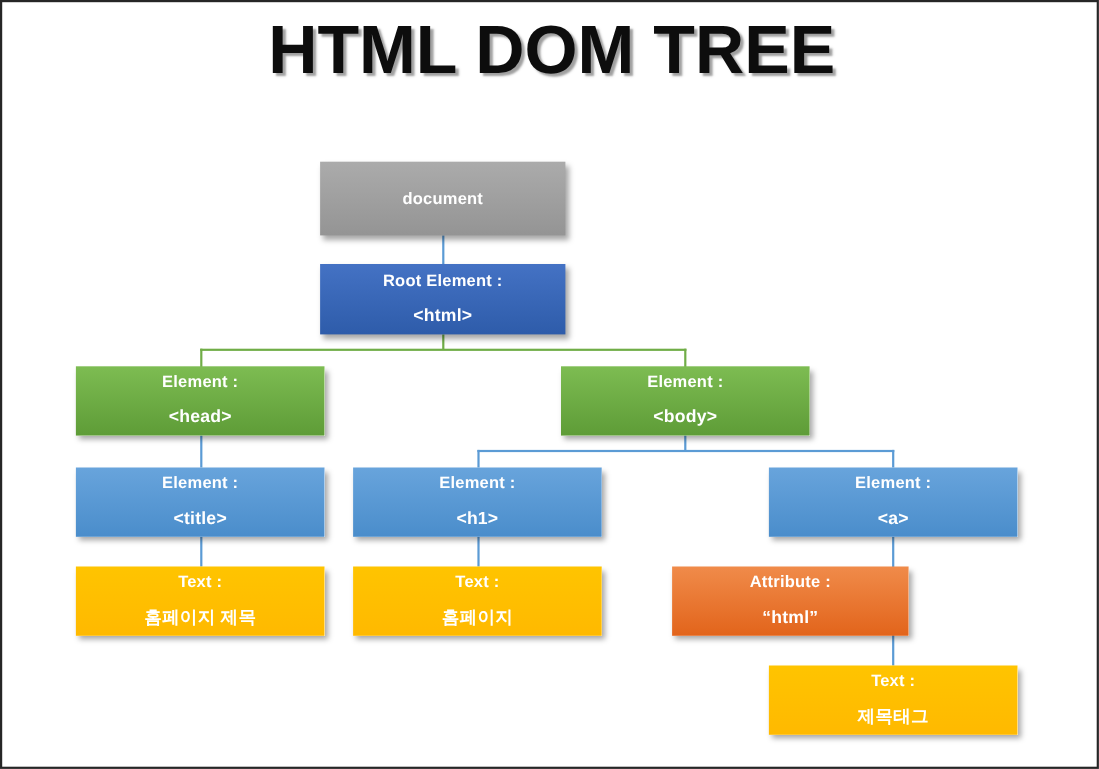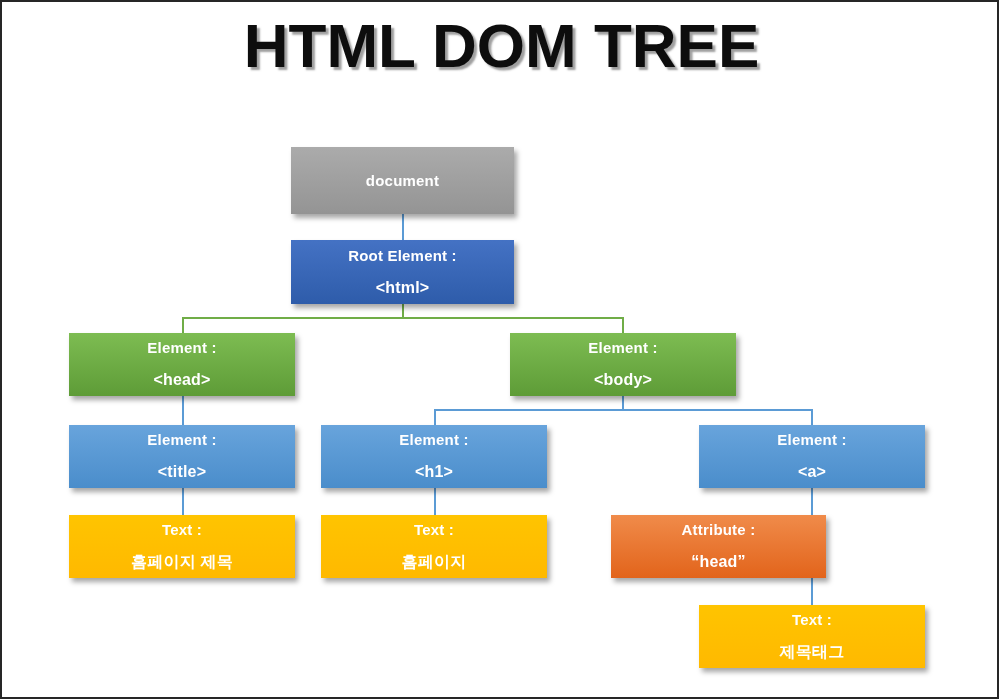--- a/index.html
+++ b/index.html
@@ -144,21 +144,21 @@
     <div class="l2">홈페이지 제목</div>
   </div>
 
   <div class="node c-yellow" style="left:319px; top:513px; width:226px; height:63px;">
     <div class="l1">Text :</div>
     <div class="l2">홈페이지</div>
   </div>
 
   <div class="node c-orange" style="left:570px; top:513px; width:215px; height:63px;margin-left:39px;">
     <div class="l1">Attribute :</div>
-    <div class="l2">“head”</div>
+    <div class="l2">“html”</div>
   </div>
 
   <div class="node c-yellow" style="left:697px; top:603px; width:226px; height:63px;">
     <div class="l1">Text :</div>
     <div class="l2">제목태그</div>
   </div>
 
 </div>
 
 </body></html>

